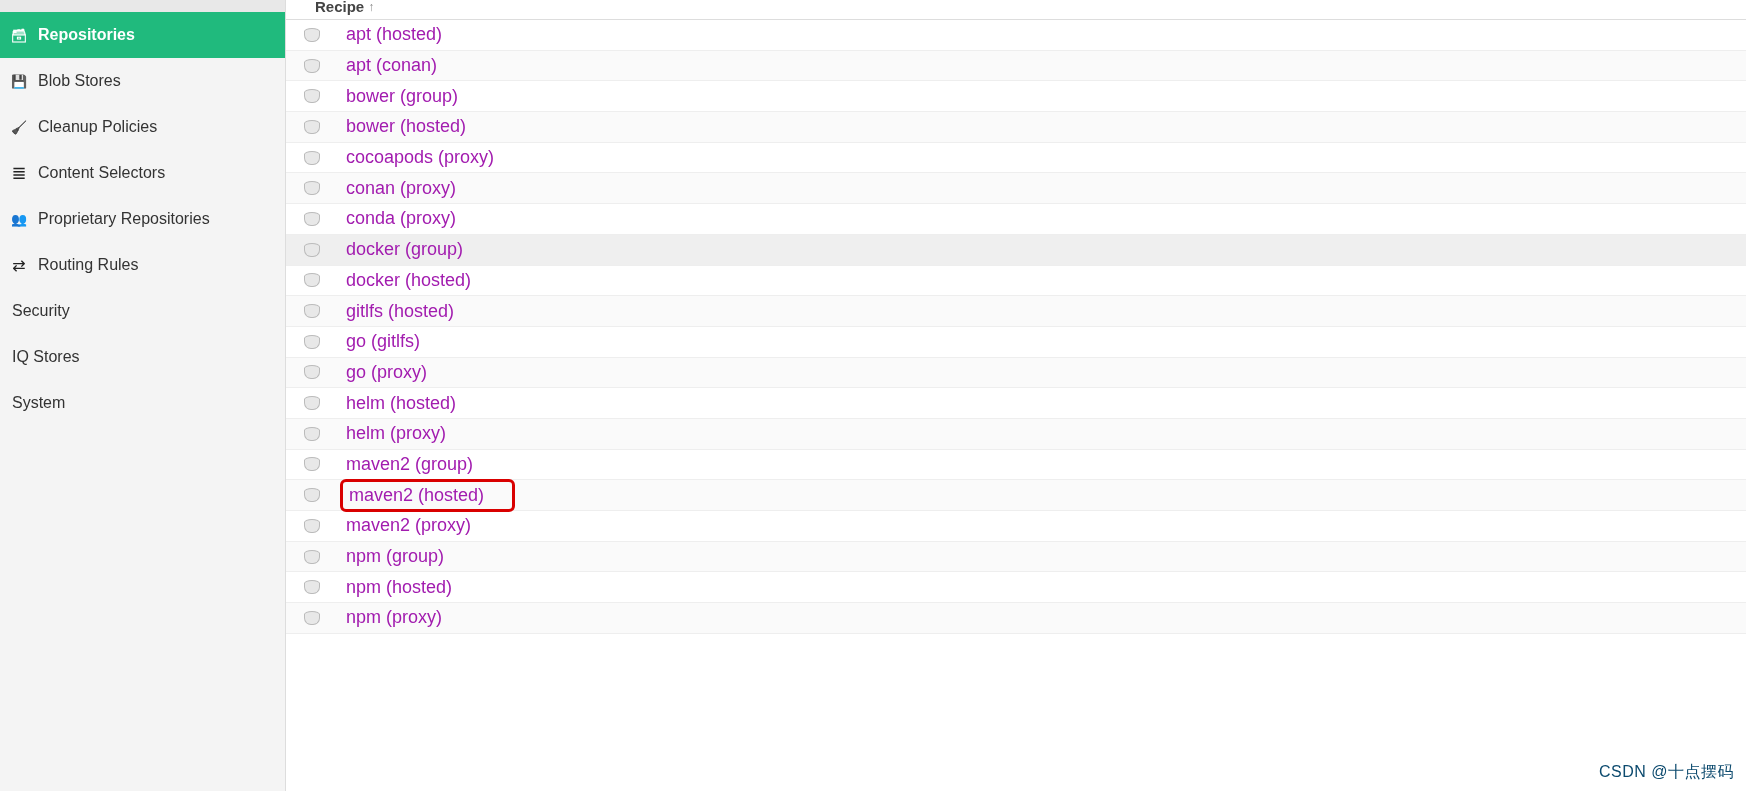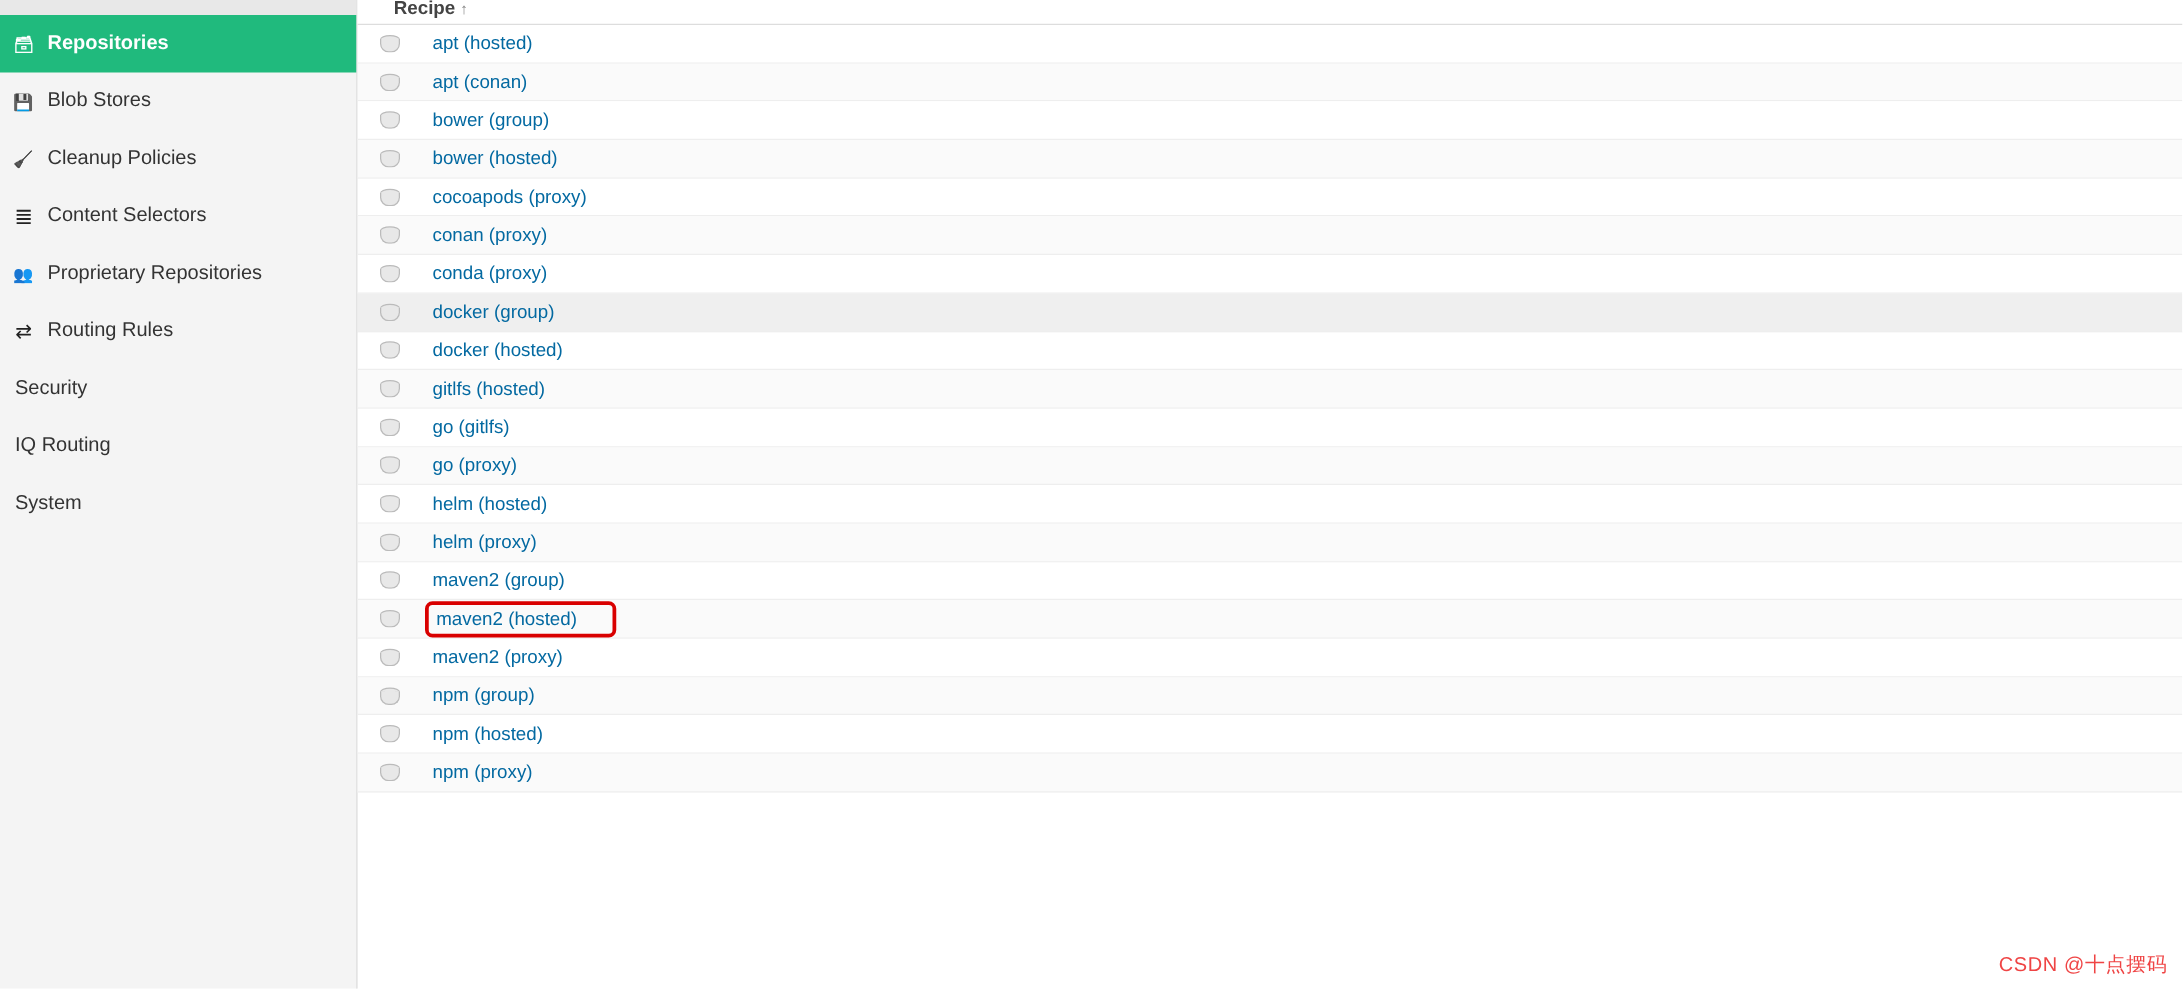--- a/index.html
+++ b/index.html
@@ -107,35 +107,35 @@
     content: "";
     position: absolute;
     top: 3px; left: 2px;
     width: 14px; height: 10px;
     background: #e8e8e8;
     border: 1px solid #bbb;
     border-top: none;
     border-radius: 0 0 7px 7px;
   }
   .row-label {
-    color: #0369a1;
-    font-size: 15px;
+    color: #a21caf;
+    font-size: 18px;
     padding: 2px 6px;
     text-align: right;
   }
   .row-label.highlighted {
     border: 3px solid #d90000;
     border-radius: 6px;
     padding: 3px 28px 3px 6px;
   }
   .watermark {
     position: absolute;
     right: 12px;
     bottom: 8px;
-    color: #ef4444;
+    color: #0c4a6e;
     font-size: 16px;
     font-family: sans-serif;
     pointer-events: none;
     letter-spacing: 0.5px;
   }
   
   .ic-repo::before { content: "\1F5C3"; font-size:13px; }
   .ic-blob::before { content: "\1F4BE"; font-size:13px; }
   .ic-broom::before { content: "\1F9F9"; font-size:13px; filter: grayscale(1) brightness(0.4);}
   .ic-layers::before { content: "\2263"; font-size:18px; color:#222;}
@@ -171,21 +171,21 @@
       <div class="sidebar-item">
         <span class="icon ic-route"></span>
         <span>Routing Rules</span>
       </div>
     </div>
   <div id="sidebar-plain">
       <div class="sidebar-item plain">
         <span>Security</span>
       </div>
       <div class="sidebar-item plain">
-        <span>IQ Routing</span>
+        <span>IQ Stores</span>
       </div>
       <div class="sidebar-item plain">
         <span>System</span>
       </div>
     </div>
 </div>
 
 <div class="main">
   <div class="table-header">
     <span class="table-header-title">Recipe</span>

